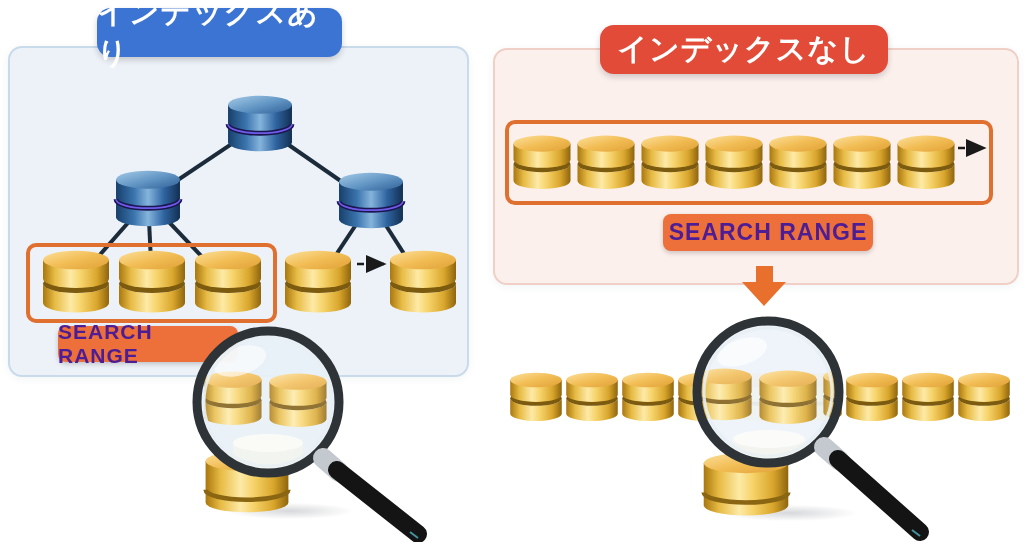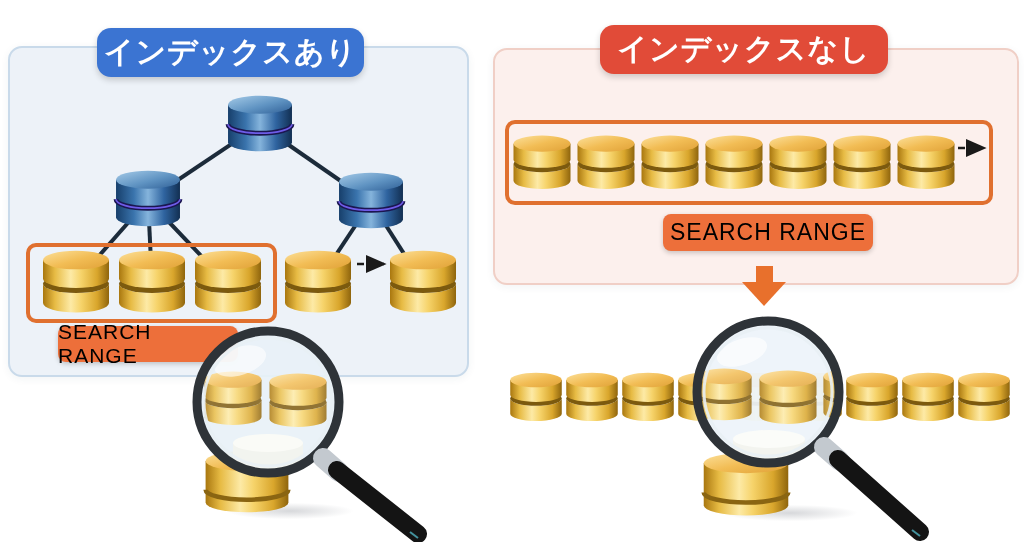--- a/index.html
+++ b/index.html
@@ -11,28 +11,28 @@
   
   .panel{position:absolute;border-radius:14px;z-index:0;box-shadow:0 2px 8px rgba(40,60,90,0.06);}
   .panel.left{left:8px;top:46px;width:457px;height:327px;background:var(--left-panel-bg);border:2px solid var(--left-panel-border);}
   .panel.right{left:493px;top:48px;width:522px;height:233px;background:var(--right-panel-bg);border:2px solid var(--right-panel-border);}
   
   .title-badge{
     position:absolute;z-index:3;border-radius:14px;color:#fff;font-weight:bold;
     font-size:30px;display:flex;align-items:center;justify-content:center;
     box-shadow:0 3px 6px rgba(0,0,0,0.18);letter-spacing:1px;
   }
-  .title-badge.left{left:97px;top:28px;width:267px;height:49px;background:var(--left-badge);}
+  .title-badge.left{left:97px;top:8px;width:245px;height:49px;background:var(--left-badge);}
   .title-badge.right{left:600px;top:25px;width:288px;height:49px;background:var(--right-badge);}
   
   .range-box{position:absolute;z-index:2;border:4px solid var(--range-box-border);border-radius:10px;background:transparent;}
   .range-box.left{left:26px;top:243px;width:243px;height:72px;}
   .range-box.right{left:505px;top:120px;width:480px;height:77px;}
   .sr-badge{
-    position:absolute;z-index:3;background:var(--search-range-badge);color:#000000;font-weight:normal;
+    position:absolute;z-index:3;background:var(--search-range-badge);color:#4c1d95;font-weight:bold;
     border-radius:8px;display:flex;align-items:center;justify-content:center;letter-spacing:1px;
     box-shadow:0 2px 5px rgba(0,0,0,0.2);
   }
   .sr-badge.left{left:58px;top:326px;width:180px;height:36px;font-size:21px;}
   .sr-badge.right{left:663px;top:214px;width:210px;height:37px;font-size:23px;}
   
   .row{position:absolute;display:flex;z-index:2;}
   .cyl{flex:0 0 auto;}
   .cyl svg{display:block;}
   

